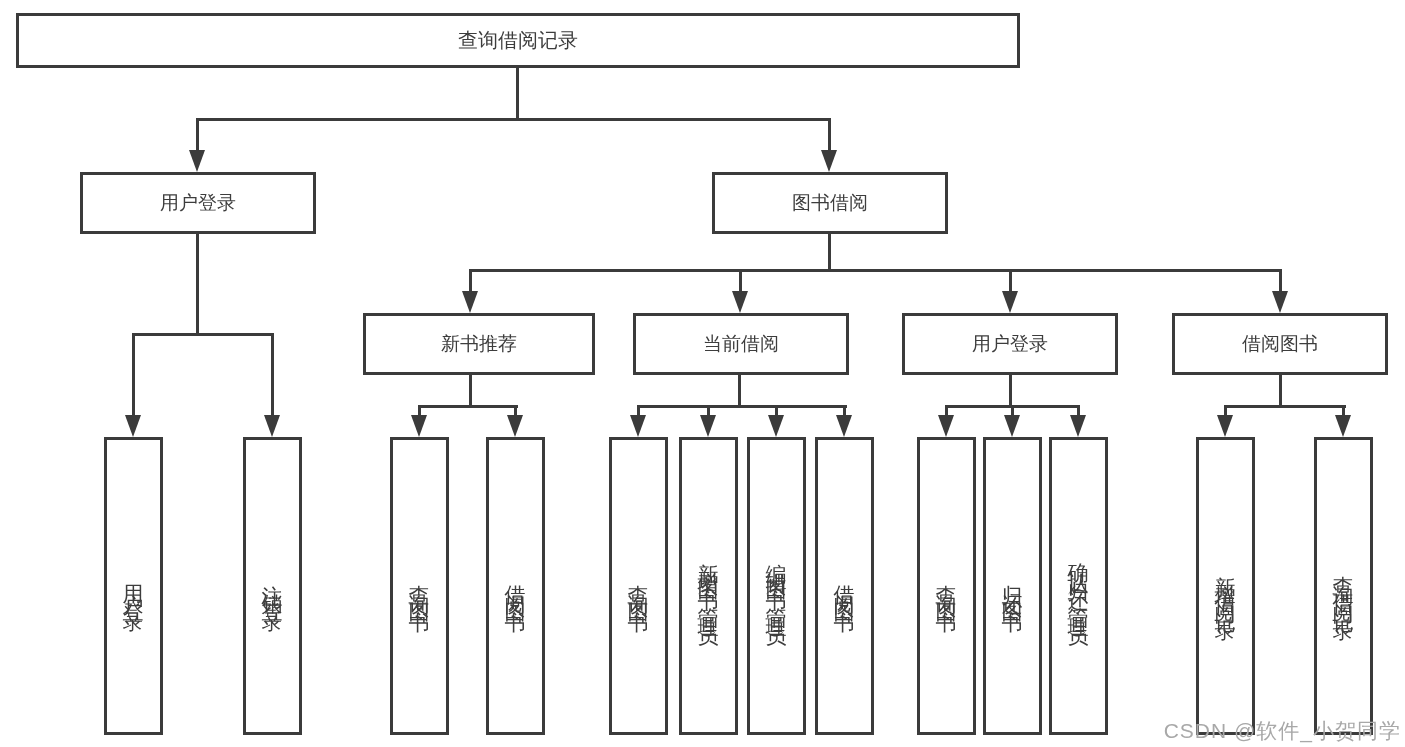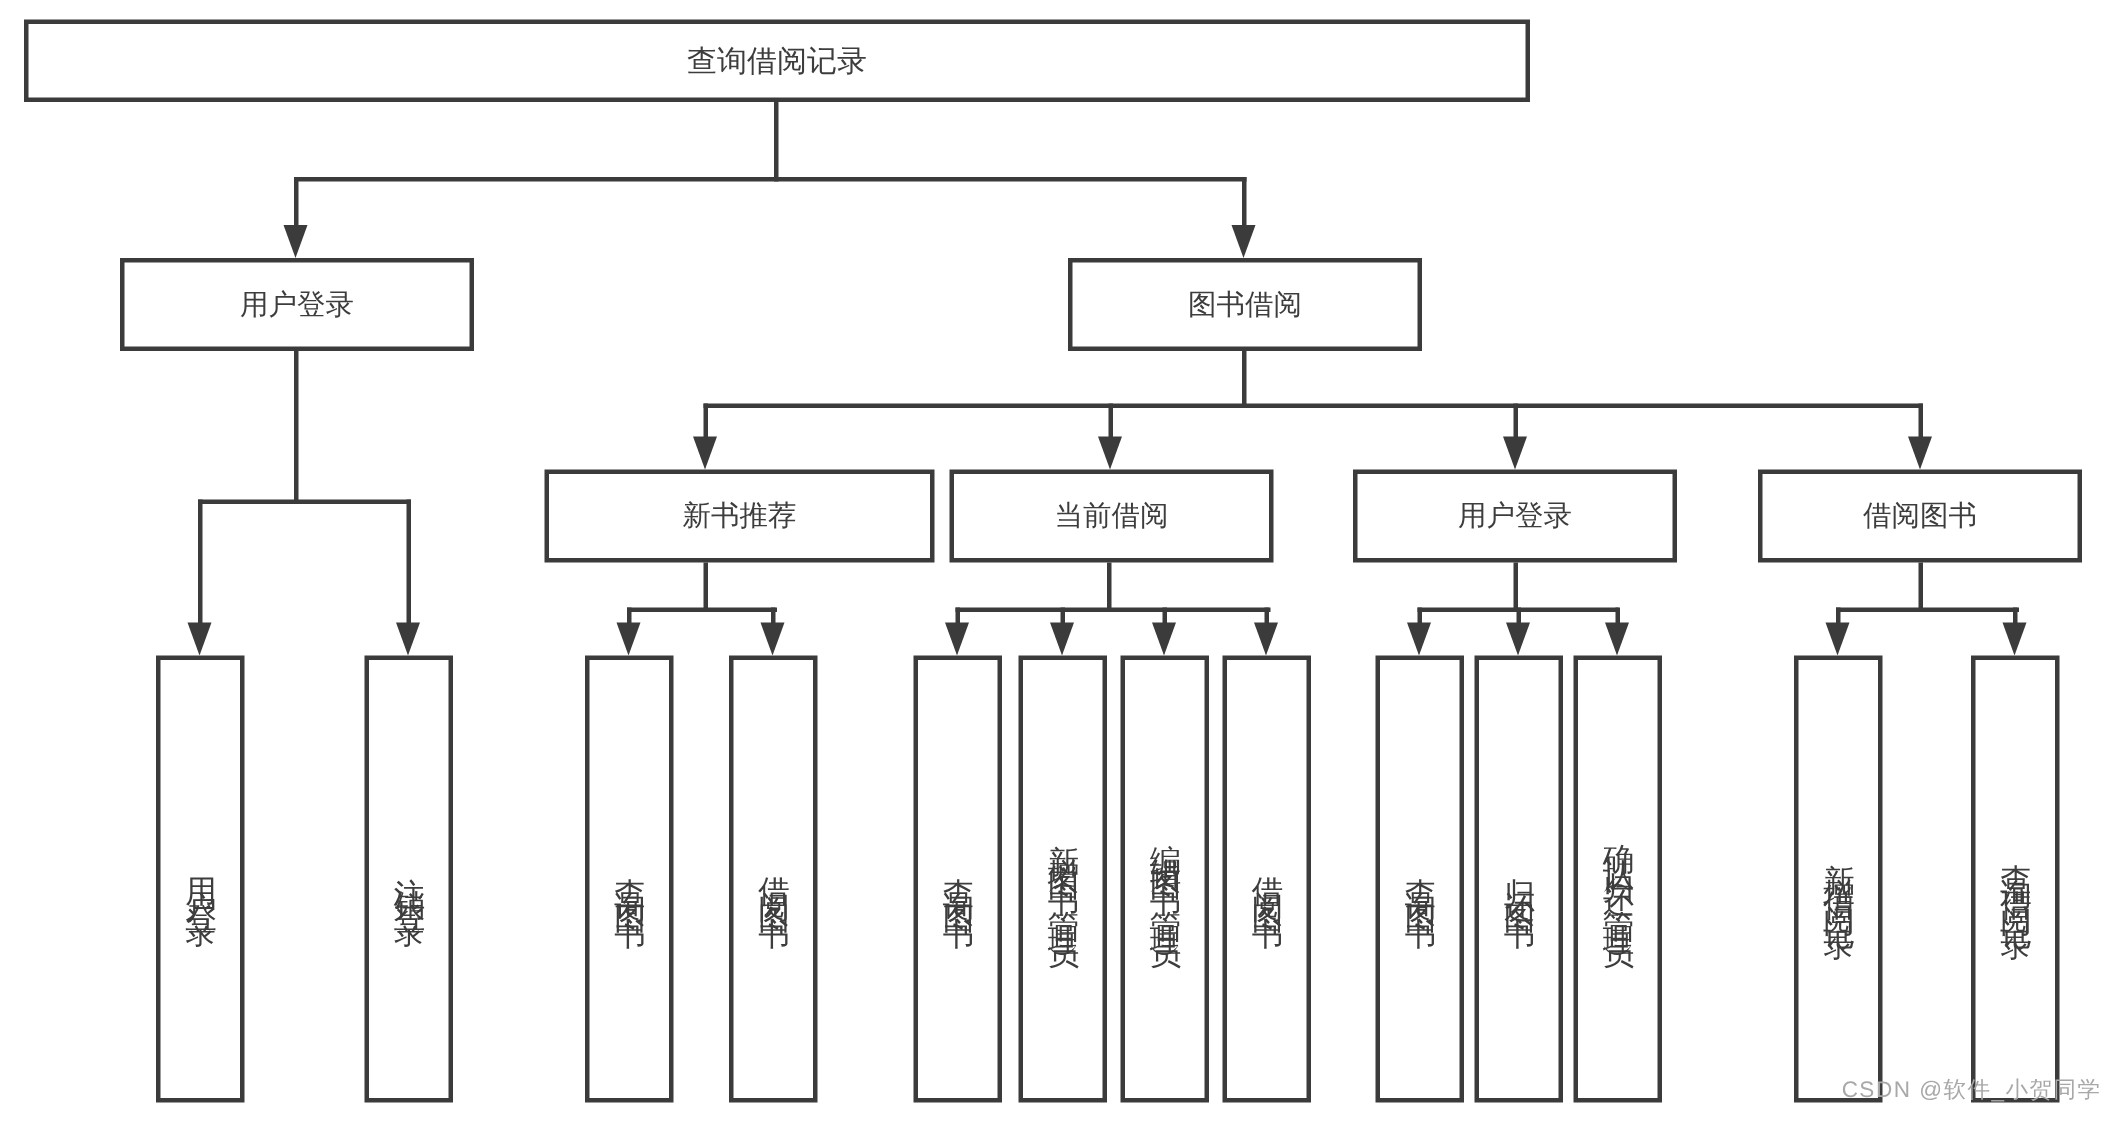--- a/index.html
+++ b/index.html
@@ -23,21 +23,21 @@
   .hline { position:absolute; height:3px; background:#3b3b3b; }
   .vline { position:absolute; width:3px;  background:#3b3b3b; }
   .arrow {
     position:absolute; width:0; height:0;
     border-left:8px solid transparent;
     border-right:8px solid transparent;
     border-top:22px solid #3b3b3b;
   }
   .watermark {
     position:absolute; right:4px; top:717px;
-    font-size:15px; color:#a8a8a8; letter-spacing:1px;
+    font-size:21px; color:#a8a8a8; letter-spacing:1px;
     white-space:nowrap;
   }
 </style>
 </head>
 <body>
 
 <div id="canvas">
 
   <div class="box root" style="left:16px; top:13px; width:1004px; height:55px;">查询借阅记录</div>
 
@@ -62,21 +62,21 @@
   <div class="hline" style="left:469px;  top:269px; width:813px;"></div>
   <div class="vline" style="left:469px;  top:269px; height:24px;"></div>
   <div class="arrow" style="left:462px;  top:291px;"></div>
   <div class="vline" style="left:739px;  top:269px; height:24px;"></div>
   <div class="arrow" style="left:732px;  top:291px;"></div>
   <div class="vline" style="left:1009px; top:269px; height:24px;"></div>
   <div class="arrow" style="left:1002px; top:291px;"></div>
   <div class="vline" style="left:1279px; top:269px; height:24px;"></div>
   <div class="arrow" style="left:1272px; top:291px;"></div>
 
-  <div class="box" style="left:363px;  top:313px; width:260px; height:62px;">新书推荐</div>
+  <div class="box" style="left:363px;  top:313px; width:232px; height:62px;">新书推荐</div>
   <div class="box" style="left:633px;  top:313px; width:216px; height:62px;">当前借阅</div>
   <div class="box" style="left:902px;  top:313px; width:216px; height:62px;">用户登录</div>
   <div class="box" style="left:1172px; top:313px; width:216px; height:62px;">借阅图书</div>
 
   <div class="vline" style="left:469px; top:375px; height:33px;"></div>
   <div class="hline" style="left:418px; top:405px; width:100px;"></div>
   <div class="vline" style="left:418px; top:405px; height:12px;"></div>
   <div class="arrow" style="left:411px; top:415px;"></div>
   <div class="vline" style="left:514px; top:405px; height:12px;"></div>
   <div class="arrow" style="left:507px; top:415px;"></div>

